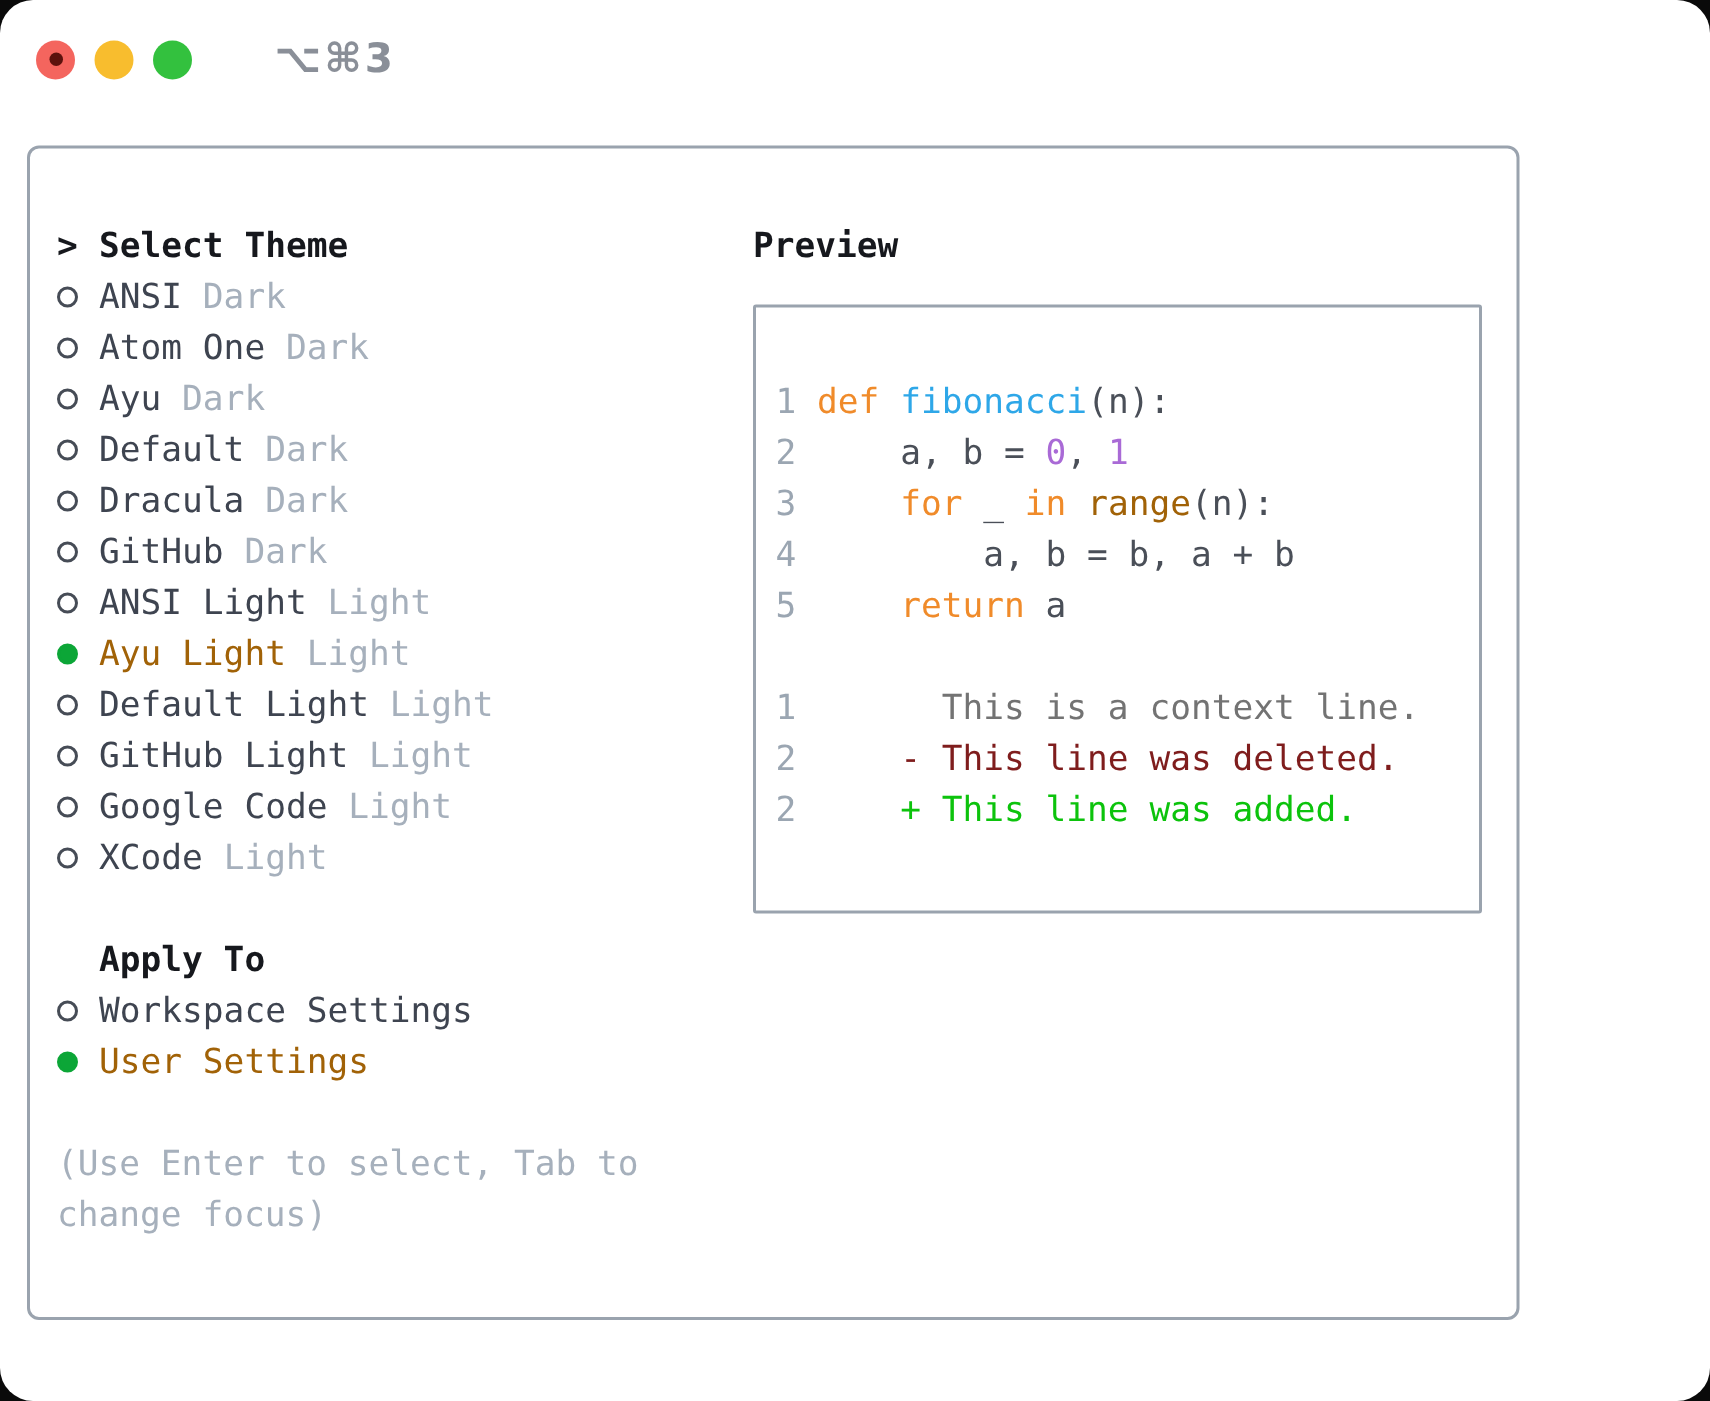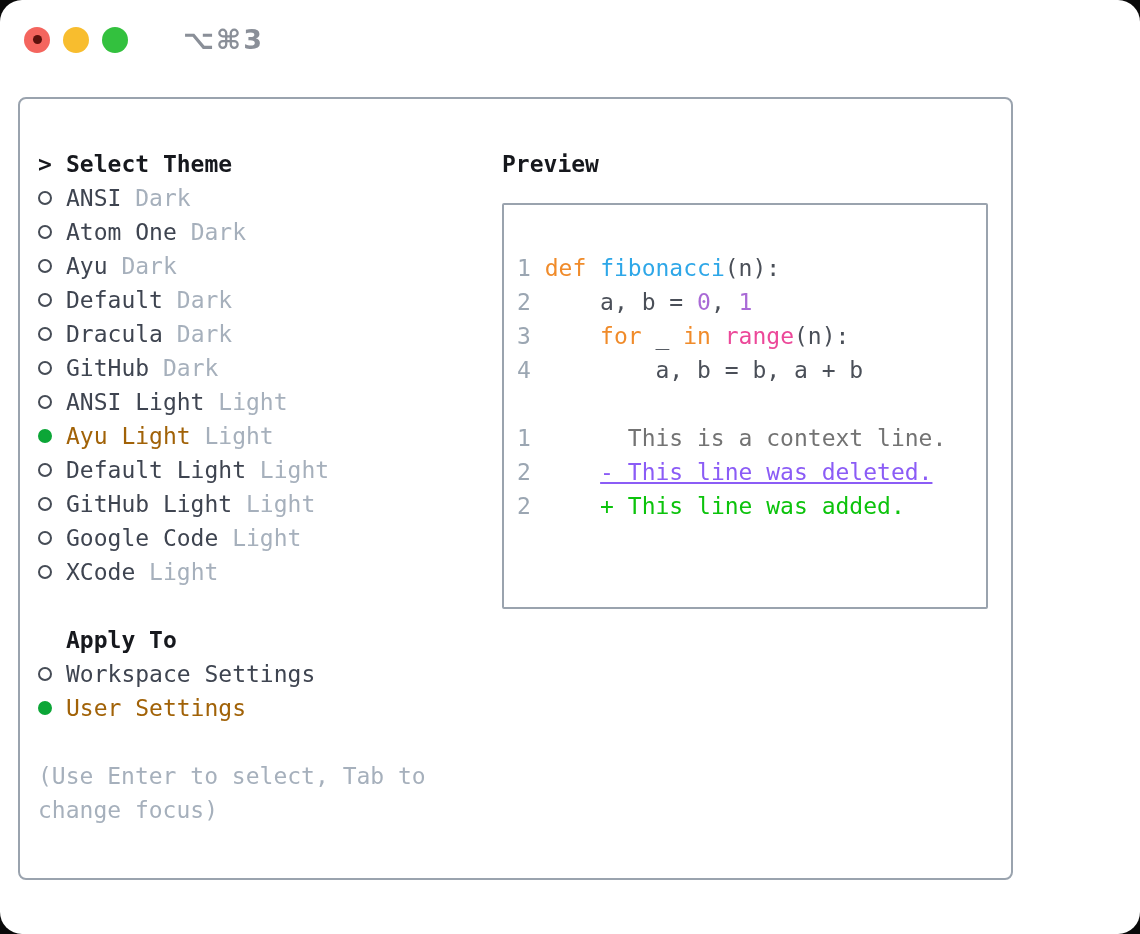--- a/index.html
+++ b/index.html
@@ -55,23 +55,23 @@
     margin-top:22px; width:486px; height:406px;
     border:2px solid #9aa3ae; border-radius:2px; background:#fff;
     padding:46px 0 0 13px; overflow:hidden;
   }
   .code-line { height:34px; line-height:34px; font-size:23px; white-space:pre; }
   .c-ln   { color:#9ba6b2; }
   .c-pl   { color:#4a4f58; }
   .c-kw   { color:#f08b2a; }
   .c-fn   { color:#2ea7e8; }
   .c-num  { color:#a96ad6; }
-  .c-call { color:#ec4899; }
+  .c-call { color:#a16207; }
   .c-ctx  { color:#737373; }
-  .c-del  { color:#8b5cf6;text-decoration:underline; }
+  .c-del  { color:#7f1d1d; }
   .c-add  { color:#0cc30c; }
 </style>
 </head>
 <body>
 
 <div class="window">
 
   <div class="titlebar">
     <span class="light red"></span>
     <span class="light yellow"></span>
@@ -120,20 +120,21 @@
       <div class="hint">change focus)</div>
     </div>
 
     <div class="right-col">
       <div class="preview-title">Preview</div>
       <div class="preview-box" id="preview-box">
           <div class="code-line"><span class="c-ln">1</span><span class="c-pl"> </span><span class="c-kw">def</span><span class="c-pl"> </span><span class="c-fn">fibonacci</span><span class="c-pl">(n):</span></div>
           <div class="code-line"><span class="c-ln">2</span><span class="c-pl">     a, b = </span><span class="c-num">0</span><span class="c-pl">, </span><span class="c-num">1</span></div>
           <div class="code-line"><span class="c-ln">3</span><span class="c-pl">     </span><span class="c-kw">for</span><span class="c-pl"> _ </span><span class="c-kw">in</span><span class="c-pl"> </span><span class="c-call">range</span><span class="c-pl">(n):</span></div>
           <div class="code-line"><span class="c-ln">4</span><span class="c-pl">         a, b = b, a + b</span></div>
+          <div class="code-line"><span class="c-ln">5</span><span class="c-pl">     </span><span class="c-kw">return</span><span class="c-pl"> a</span></div>
           <div class="code-line"></div>
           <div class="code-line"><span class="c-ln">1</span><span class="c-ctx">       This is a context line.</span></div>
           <div class="code-line"><span class="c-ln">2</span><span class="c-pl">     </span><span class="c-del">- This line was deleted.</span></div>
           <div class="code-line"><span class="c-ln">2</span><span class="c-pl">     </span><span class="c-add">+ This line was added.</span></div>
         </div>
     </div>
 
   </div>
 </div>
 

